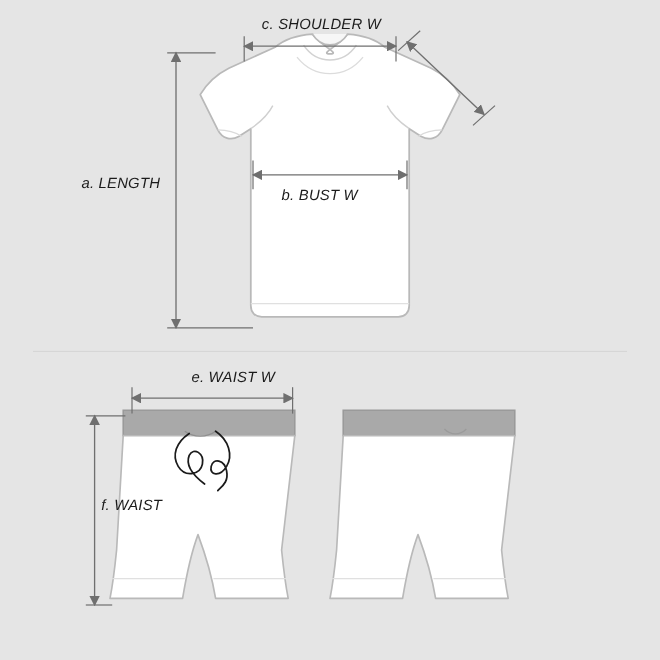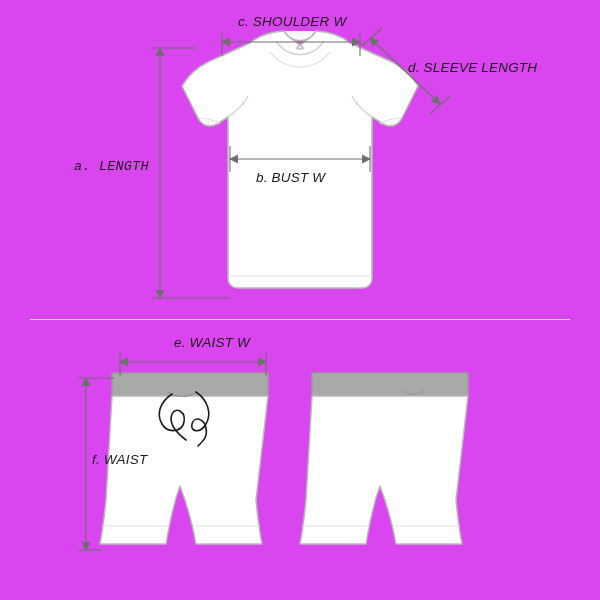--- a/index.html
+++ b/index.html
@@ -7,21 +7,21 @@
     padding: 0;
     background: #ffffff;
   }
   body {
     font-family: "Liberation Sans", sans-serif;
   }
   #stage {
     position: relative;
     width: 600px;
     height: 600px;
-    background: #d946ef;
+    background: #e5e5e5;
     overflow: hidden;
   }
   .panel {
     position: absolute;
     left: 0;
     width: 600px;
   }
   #panel-top { top: 0; height: 320px; }
   #panel-bottom { top: 320px; height: 280px; }
 
@@ -45,21 +45,21 @@
 
   .label {
     position: absolute;
     font-family: "Liberation Sans", sans-serif;
     font-style: italic;
     font-size: 13.5px;
     color: #1b1b1b;
     letter-spacing: 0.2px;
     white-space: nowrap;
   }
-  .label-a { left: 74px;  top: 159px; font-family: Liberation Mono, monospace; }
+  .label-a { left: 74px;  top: 159px; }
   .label-b { left: 256px; top: 170px; }
   .label-c { left: 238px; top: 14px;  }
   .label-d { left: 408px; top: 60px;  }
   .label-e { left: 141px; top: 335px; margin-left: 33px; }
   .label-f { left: 92px;  top: 452px; }
 </style>
 </head>
 <body>
 
 <div id="stage">
@@ -183,21 +183,20 @@
 
     <g>
       <line x1="86" y1="378" x2="86" y2="550" stroke="#6f6f6f" stroke-width="1.2" marker-start="url(#arrStart)" marker-end="url(#arrEnd)"></line>
       <line x1="78" y1="378" x2="114" y2="378" stroke="#6f6f6f" stroke-width="1.1"></line>
       <line x1="78" y1="550" x2="102" y2="550" stroke="#6f6f6f" stroke-width="1.1"></line>
     </g>
   </svg>
 
   <div class="panel" id="panel-top">
     <div class="label label-c">c. SHOULDER W</div>
-    <div class="label label-d">d. SLEEVE LENGTH</div>
     <div class="label label-a">a. LENGTH</div>
     <div class="label label-b">b. BUST W</div>
   </div>
 
   <div class="panel" id="panel-bottom"></div>
 
   <div class="label label-e">e. WAIST W</div>
   <div class="label label-f">f. WAIST</div>
 
 </div>

